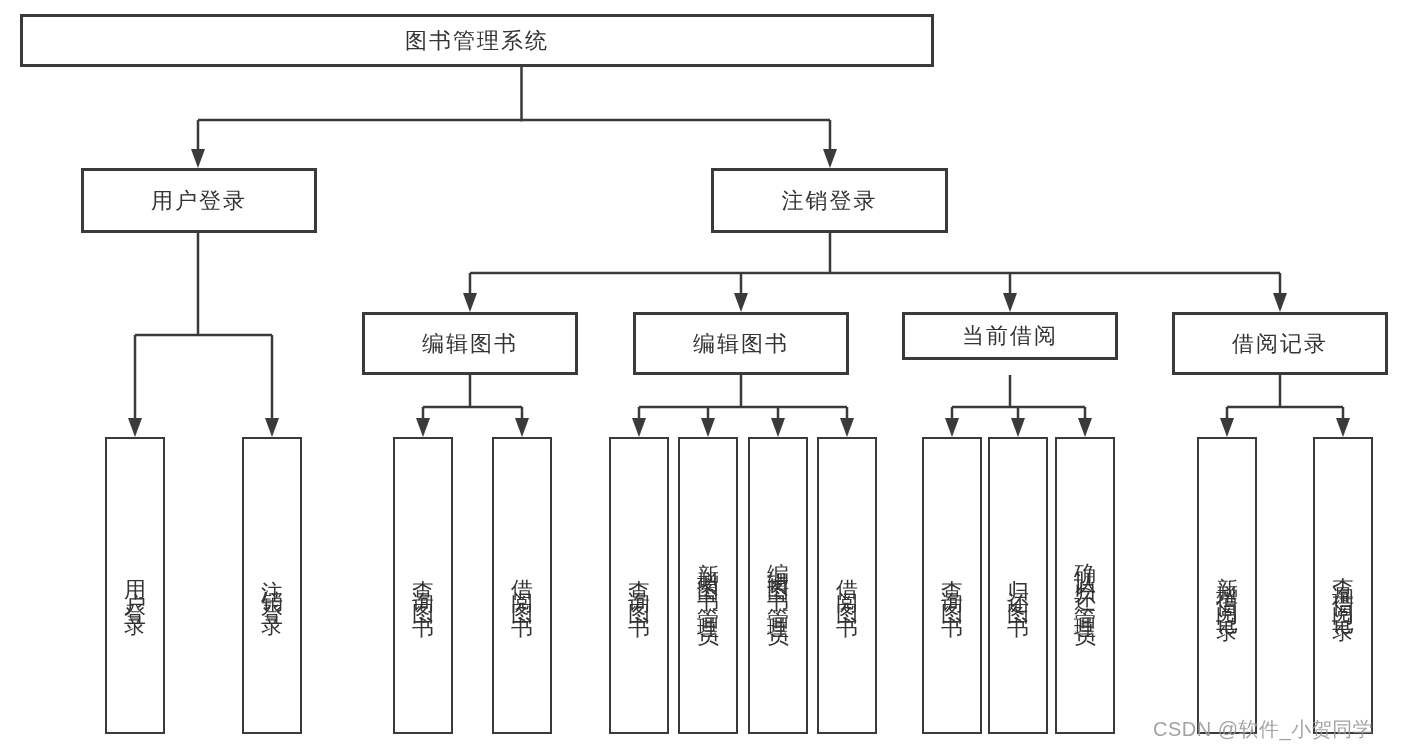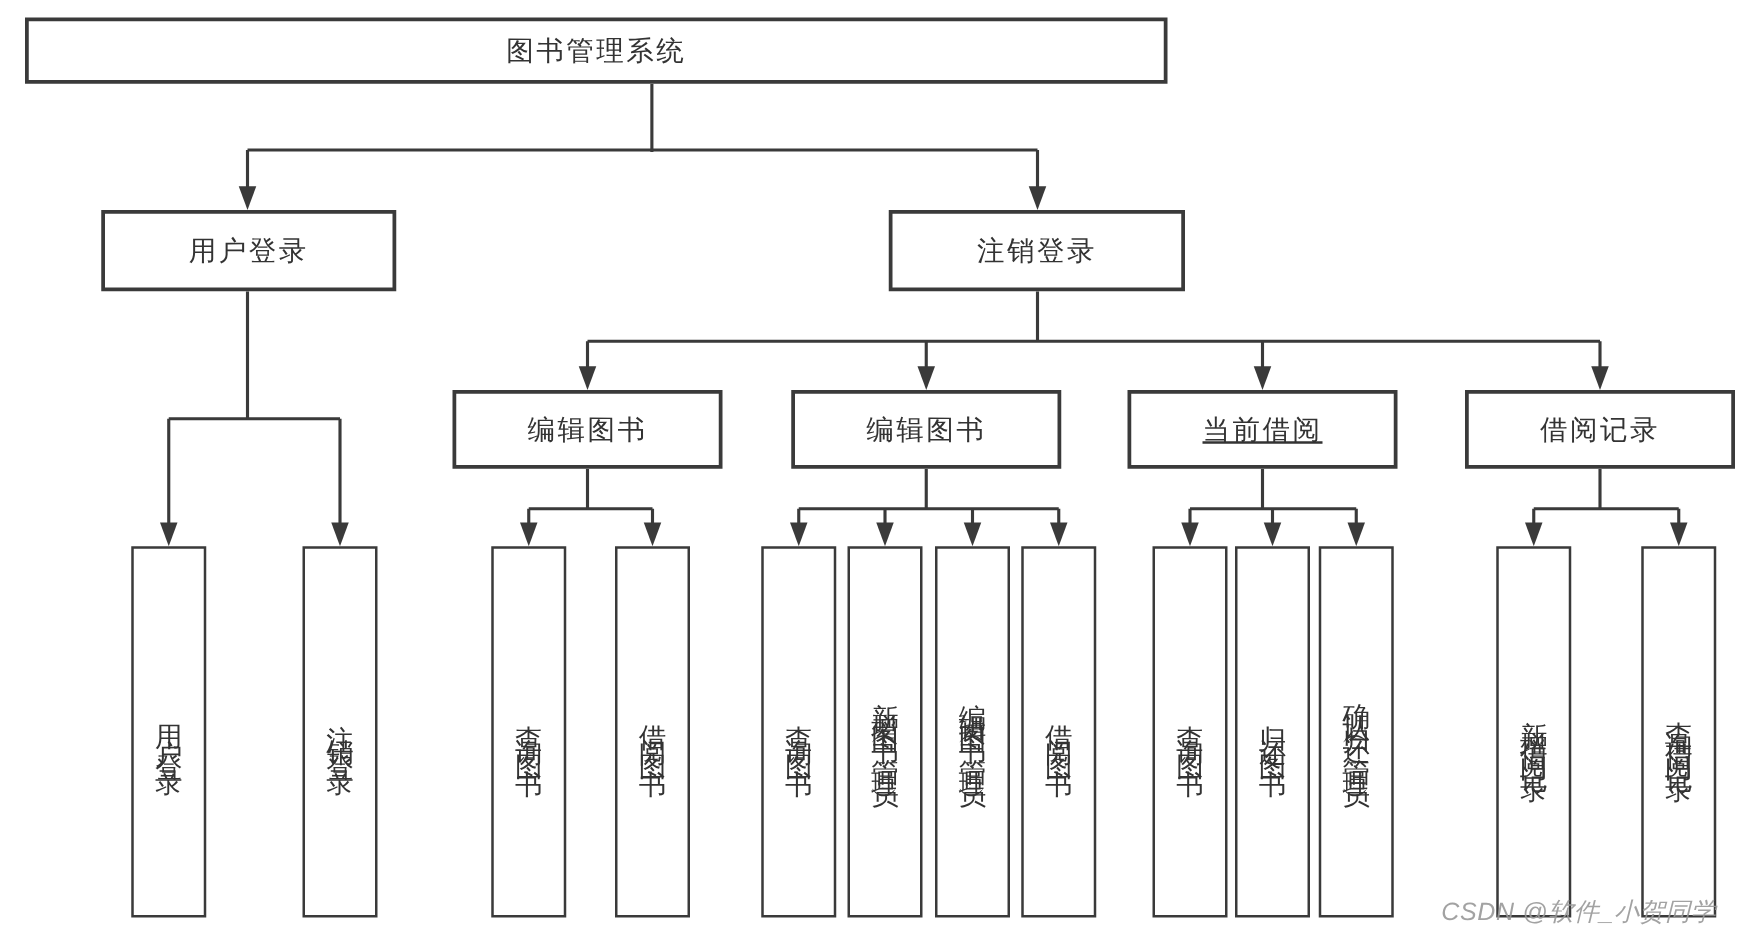--- a/index.html
+++ b/index.html
@@ -52,21 +52,20 @@
   .watermark {
     position: absolute;
     left: 1153px;
     top: 716px;
     z-index: 3;
     font-size: 20px;
     color: var(--color-watermark, #999999);
     opacity: 0.9;
     white-space: nowrap;
     letter-spacing: 0.5px;
-    font-style: italic;
   }
   .connectors path {
     stroke: var(--color-line, #3a3a3a);
     stroke-width: 2.5;
     fill: none;
   }
   .connectors polygon {
     fill: var(--color-line, #3a3a3a);
     stroke: none;
   }
@@ -112,21 +111,21 @@
     <polygon points="1336,418 1350,418 1343,437"></polygon>
   </svg>
 
   <div class="node hbox" style="left:20px; top:14px; width:914px; height:53px;">图书管理系统</div>
 
   <div class="node hbox" style="left:81px; top:168px; width:236px; height:65px;">用户登录</div>
   <div class="node hbox" style="left:711px; top:168px; width:237px; height:65px;">注销登录</div>
 
   <div class="node hbox" style="left:362px; top:312px; width:216px; height:63px;">编辑图书</div>
   <div class="node hbox" style="left:633px; top:312px; width:216px; height:63px;">编辑图书</div>
-  <div class="node hbox" style="left:902px; top:312px; width:216px; height:63px;text-decoration:underline;">当前借阅</div>
+  <div class="node hbox" style="left:902px; top:312px; width:216px; height:48px;">当前借阅</div>
   <div class="node hbox" style="left:1172px; top:312px; width:216px; height:63px;">借阅记录</div>
 
   <div class="node vbox wide-ls" style="left:105px; top:437px; width:60px; height:297px;">
     <span>用户登录</span>
   </div>
   <div class="node vbox wide-ls" style="left:242px; top:437px; width:60px; height:297px;">
     <span>注销登录</span>
   </div>
 
   <div class="node vbox wide-ls" style="left:393px; top:437px; width:60px; height:297px;">

